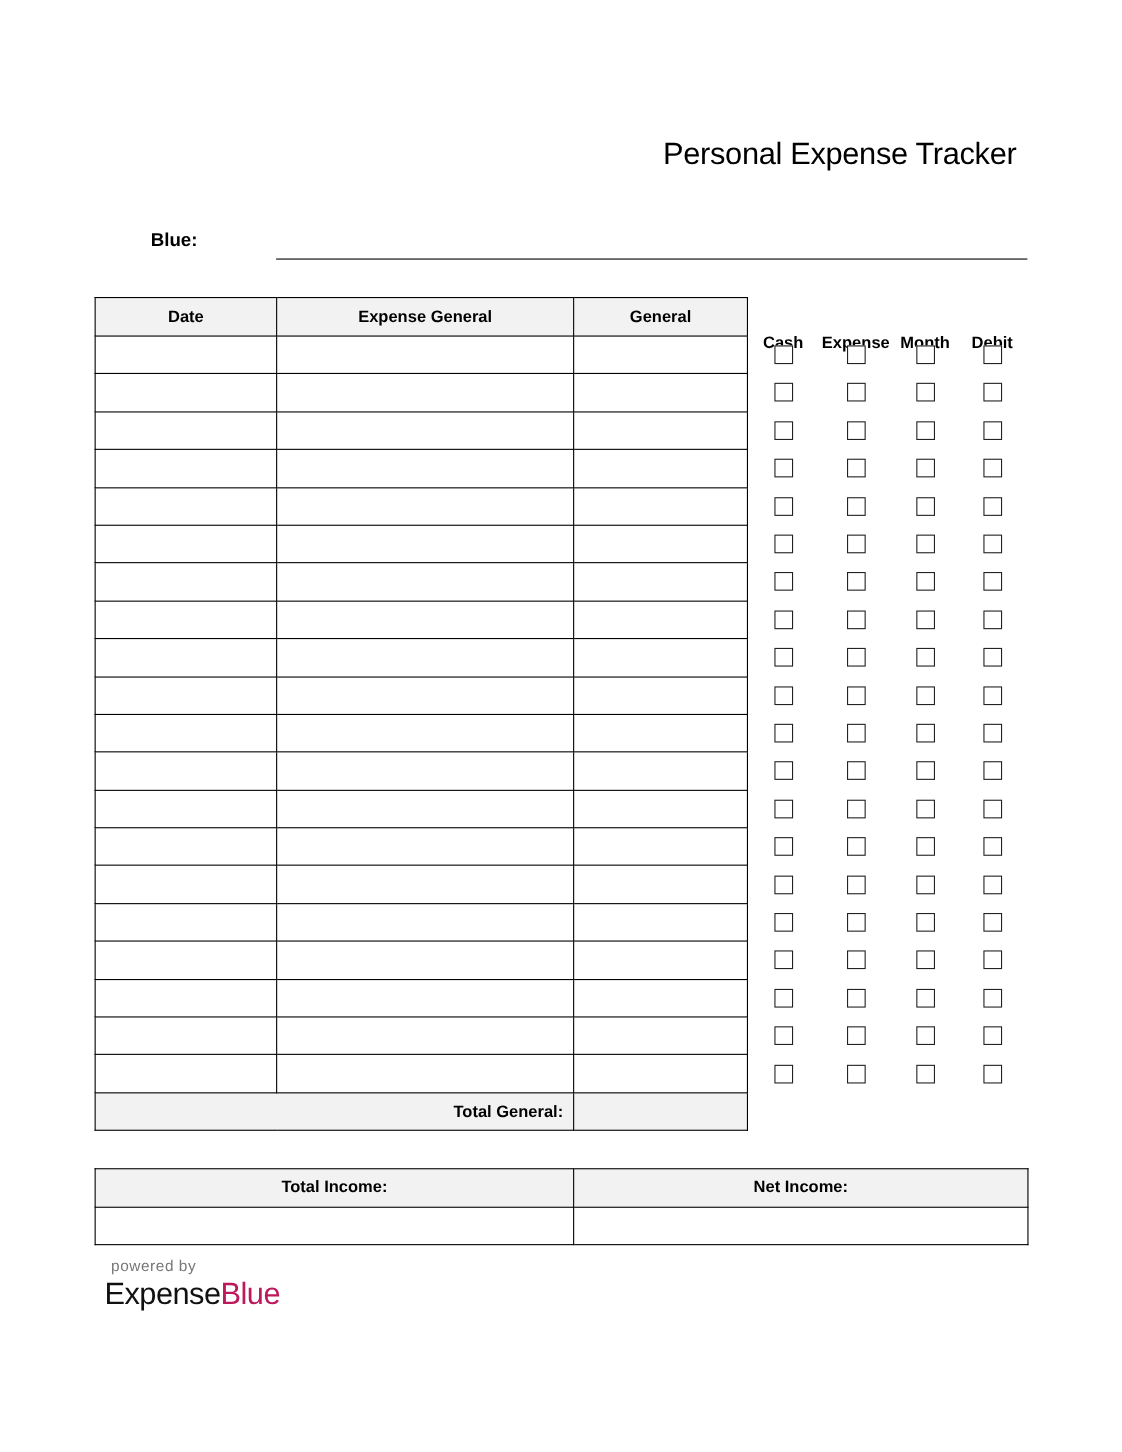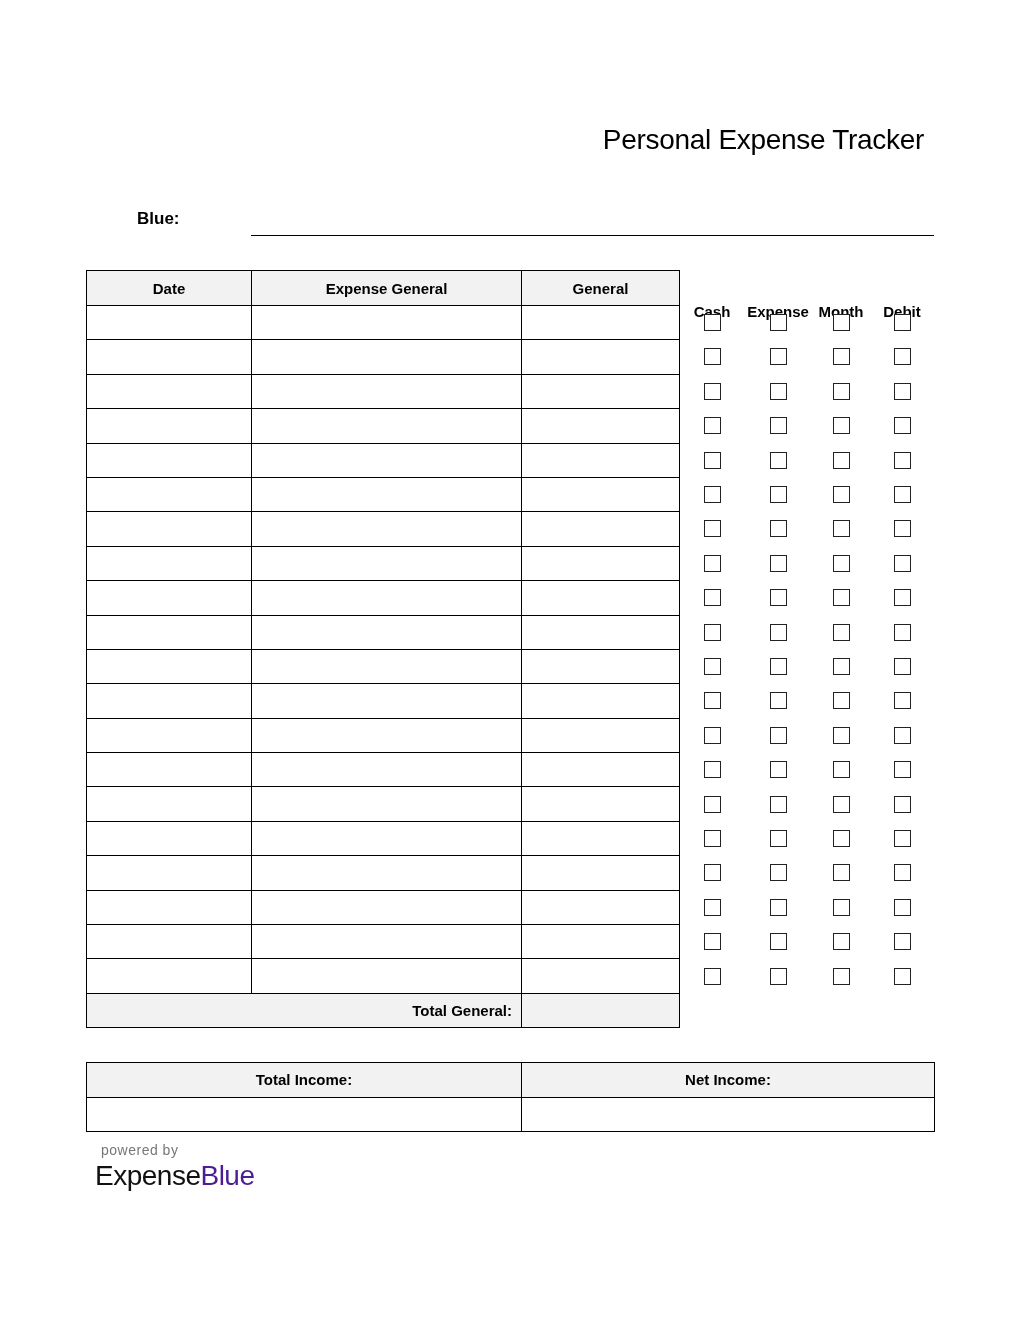--- a/index.html
+++ b/index.html
@@ -15,21 +15,21 @@
     table.expenses td.total-value { background: #f2f2f2; }
     .pay-headers { position: absolute; top: 279px; left: 0; font-size: 15px; font-weight: bold; }
     .pay-headers span { position: absolute; white-space: nowrap; transform: translateX(-50%); margin-top: 24px; }
     .cb { position: absolute; width: 17px; height: 17px; border: 1.5px solid #222; background: #fff; }
     table.income { position: absolute; left: 86px; top: 1062px; width: 848px; border-collapse: collapse; table-layout: fixed; }
     table.income th, table.income td { border: 1.5px solid #000; height: 34.5px; font-size: 15px; }
     table.income th { background: #f2f2f2; font-weight: bold; text-align: center; }
     .powered { position: absolute; left: 101px; top: 1142px; font-size: 14px; color: #777; letter-spacing: 0.5px; }
     .brand { position: absolute; left: 95px; top: 1160px; font-size: 28px; letter-spacing: -0.5px; }
     .brand .g { color: #111; }
-    .brand .b { color: #4c1d95; }
+    .brand .b { color: #be185d; }
   </style>
 </head>
 <body>
 
 <div class="title">Personal Expense Tracker</div>
 <div class="month-label">Blue:</div>
 <div class="month-line"></div>
 
 <table class="expenses">
   <colgroup>

